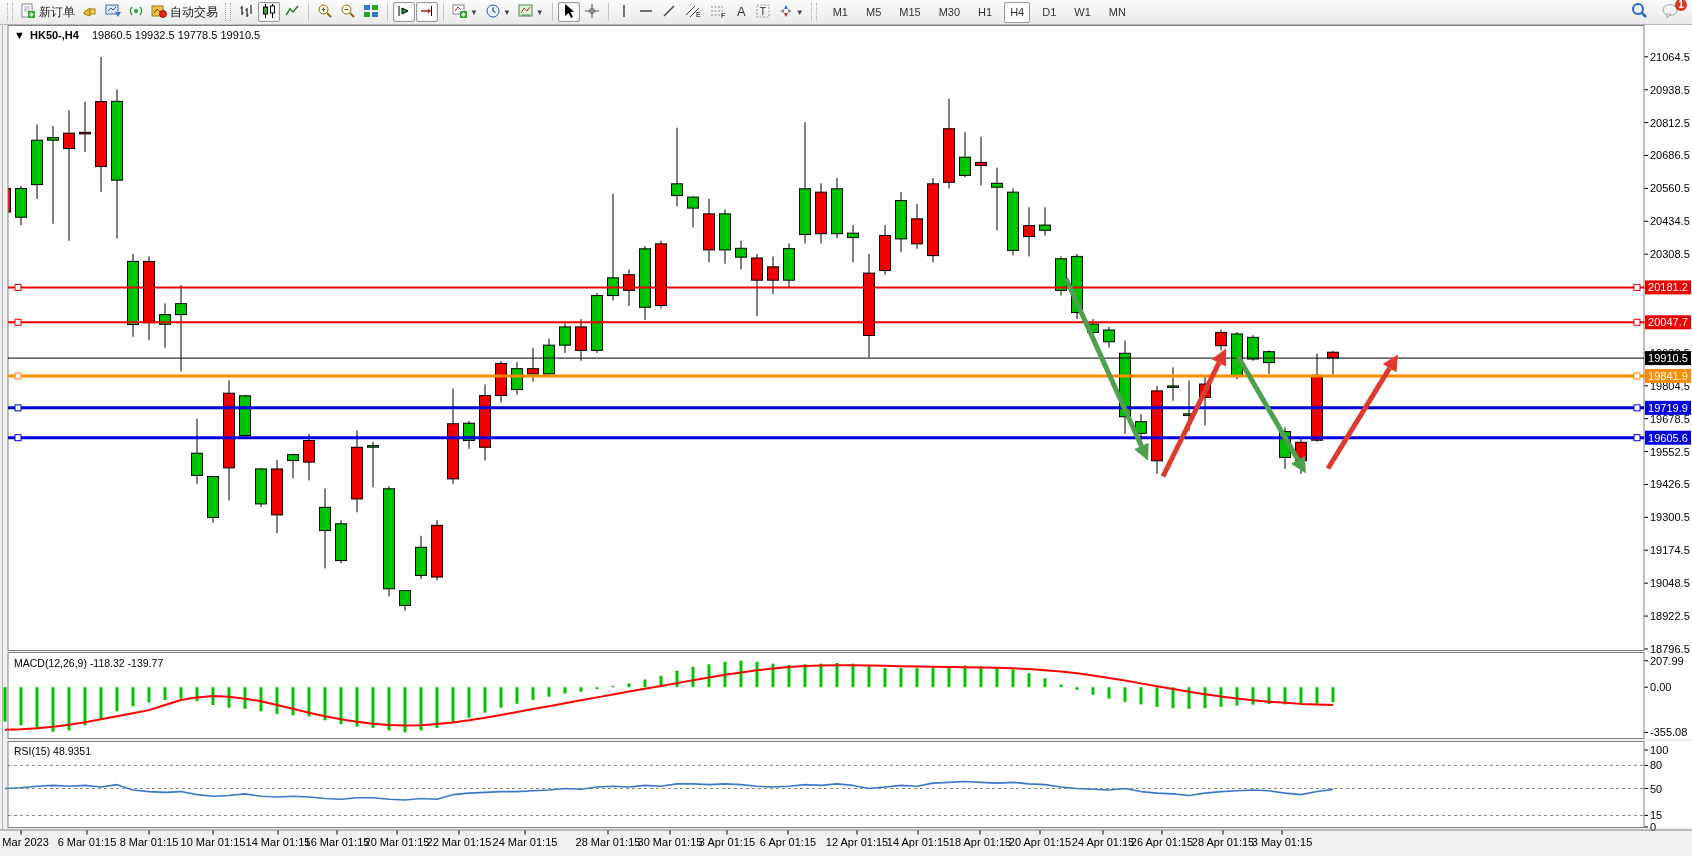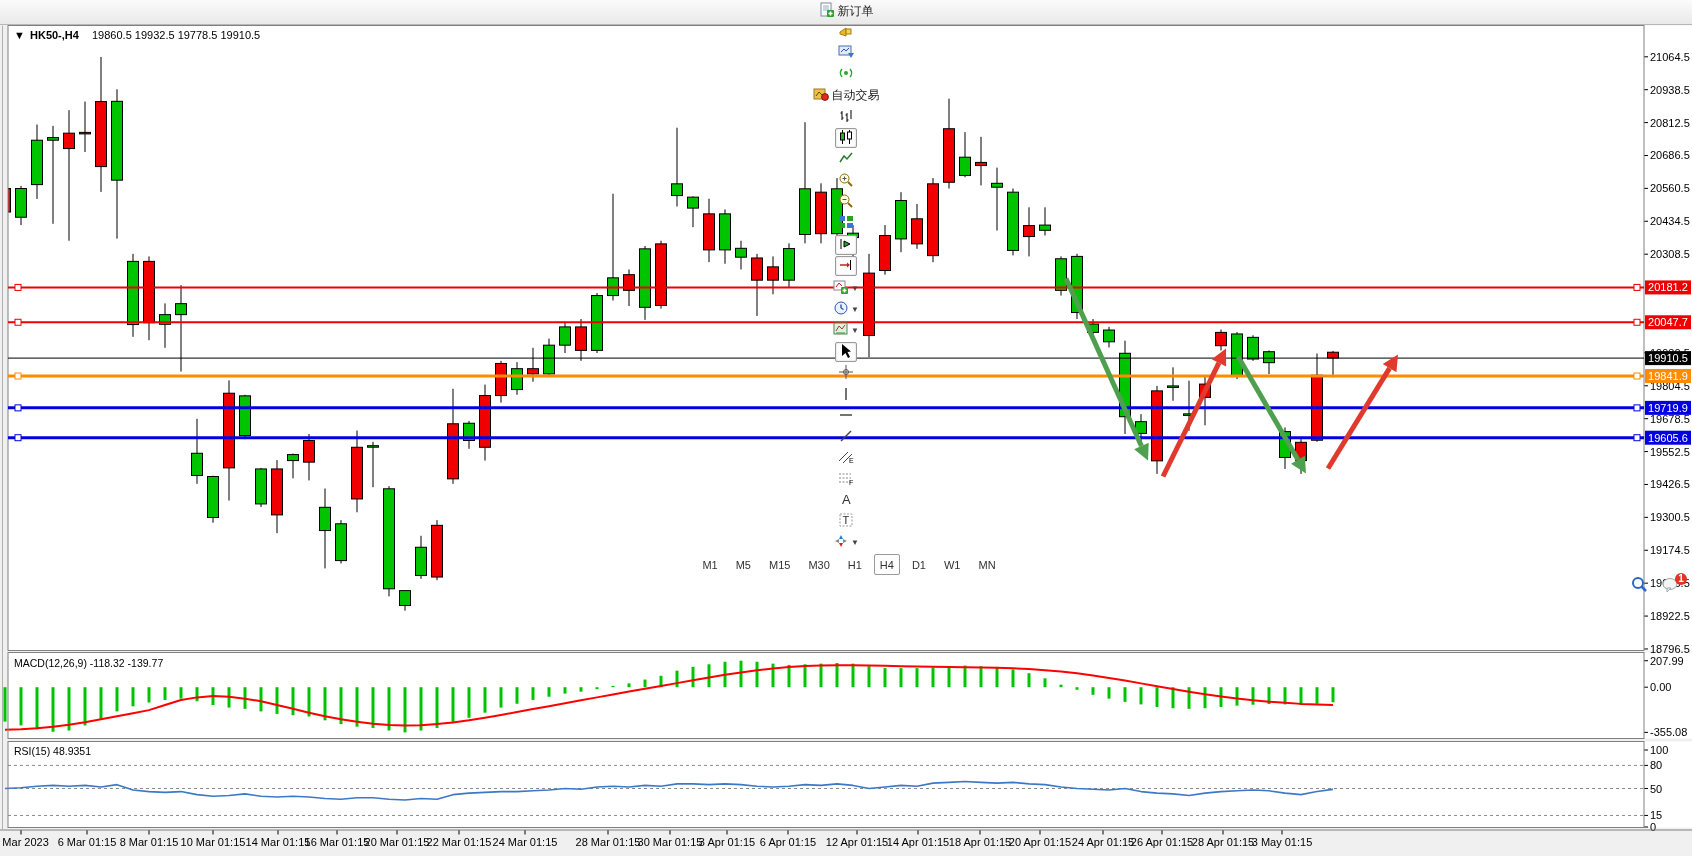--- a/index.html
+++ b/index.html
@@ -1,21 +1,21 @@
 <!DOCTYPE html>
 <html><head>
 <meta charset="utf-8">
 <style>
   html,body{margin:0;padding:0;}
   body{width:1692px;height:856px;position:relative;background:#f0f0f0;
        font-family:"Liberation Sans","DejaVu Sans",sans-serif;overflow:hidden;}
   
   #toolbar{position:absolute;left:0;top:0;width:1692px;height:25px;
     background:linear-gradient(#fbfbfb,#e9e9e9);border-bottom:1px solid #b7b7b7;
-    display:flex;align-items:center;padding:0 4px;box-sizing:border-box;gap:1px;z-index:5;flex-direction:column;}
+    display:flex;align-items:center;padding:0 4px;box-sizing:border-box;gap:1px;z-index:5;}
   .tb{height:20px;min-width:20px;display:flex;align-items:center;justify-content:center;
       border:1px solid transparent;border-radius:2px;padding:0 2px;box-sizing:border-box;
       font-size:12px;color:#222;}
   .tb.pressed{background:#fdfdfd;border-color:#9a9a9a;box-shadow:inset 0 0 2px #ccc;}
   .tb .lbl{margin-left:3px;font-size:12px;}
   .sep{width:1px;height:18px;background:#c3c3c3;margin:0 4px;}
   .grip{width:4px;height:18px;margin:0 3px;border-left:1px dotted #aaa;border-right:1px dotted #aaa;}
   .tf{font-size:11px;color:#333;padding:0 5px;height:19px;display:flex;align-items:center;
       border:1px solid transparent;border-radius:2px;margin-left:6px;}
   .tf.active{background:#fdfdfd;border-color:#9a9a9a;text-align:right;}

